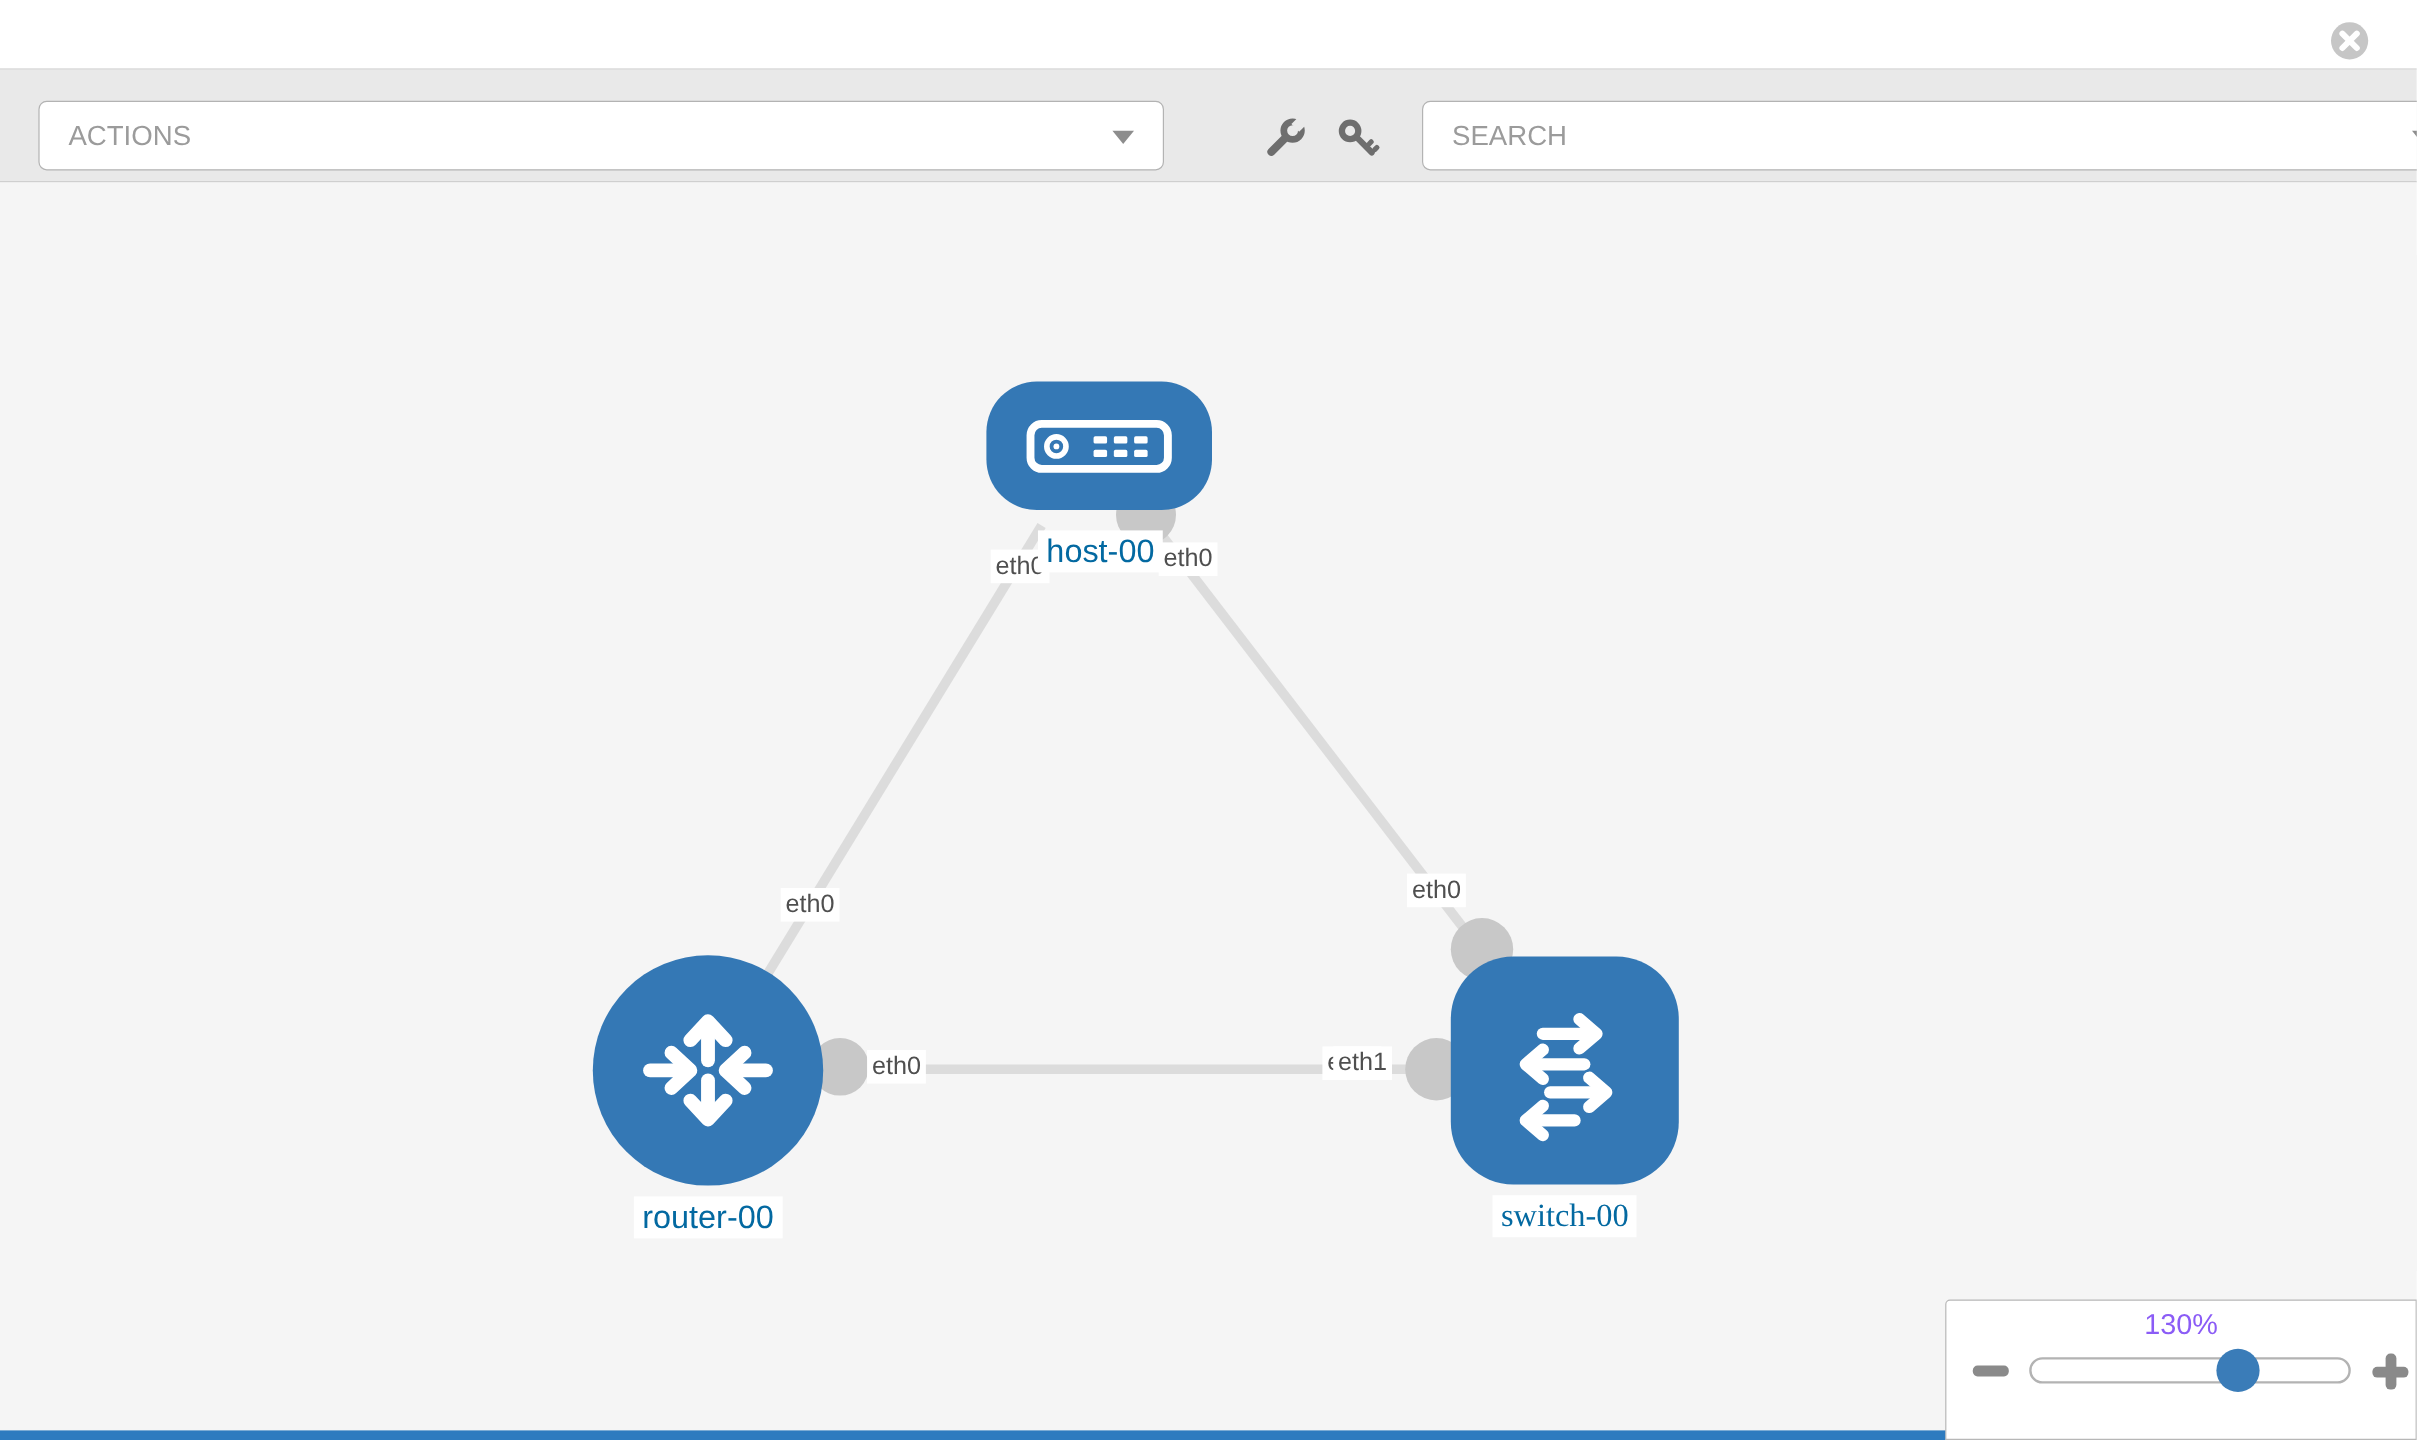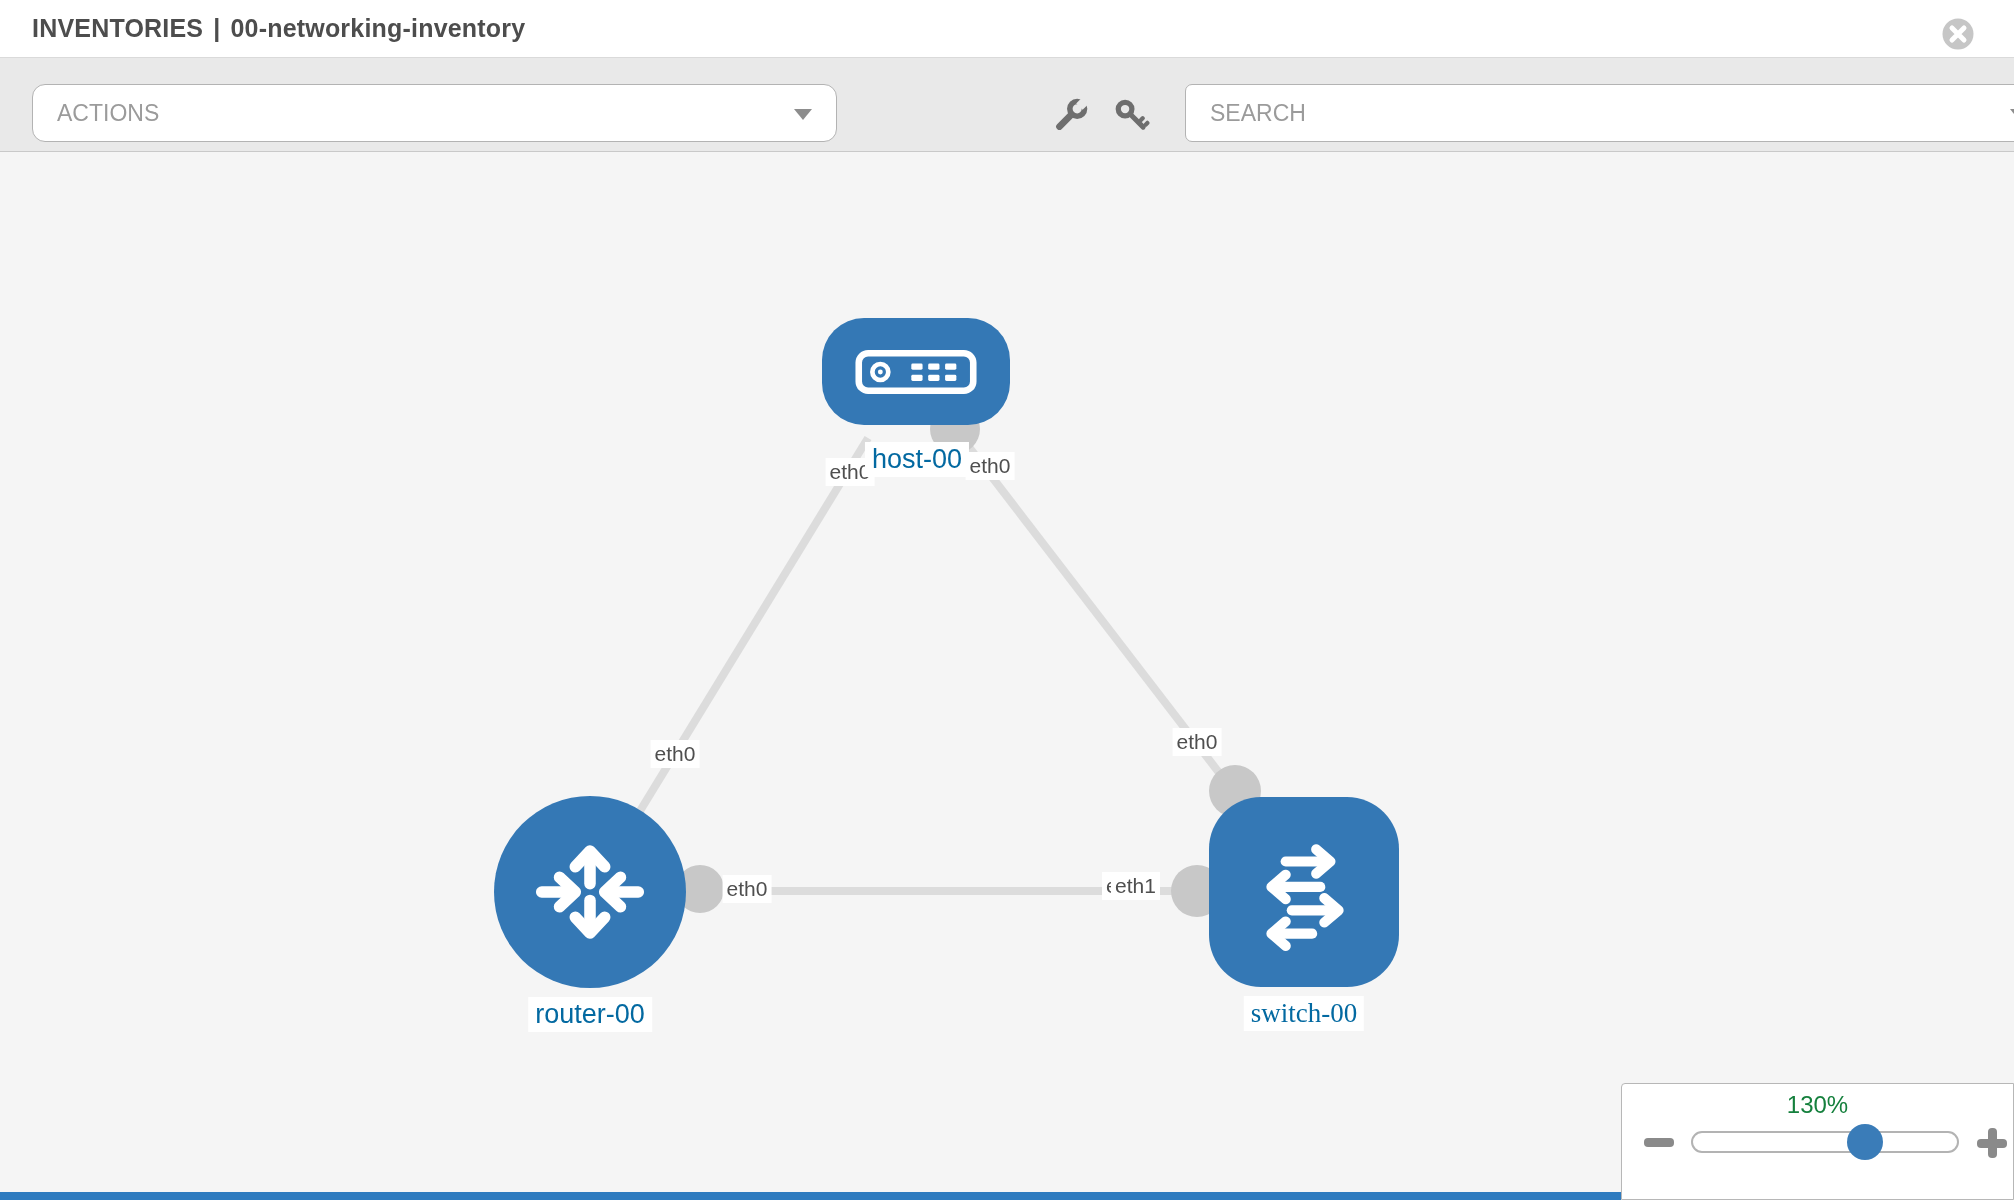--- a/index.html
+++ b/index.html
@@ -8,21 +8,21 @@
 
   
   .header { position:absolute; left:0; top:0; width:2014px; height:57px; background:#fff; }
   .page-title { position:absolute; left:32px; top:0; line-height:57px; font-size:25px; font-weight:700; color:#4d4d4d; letter-spacing:.2px; }
   .page-title .sep { margin:0 10px; font-weight:700; color:#4d4d4d; }
   .close-btn { position:absolute; left:1940px; top:16px; width:36px; height:36px; cursor:pointer; }
 
   
   .toolbar { position:absolute; left:0; top:57px; width:2014px; height:95px; background:#e9e9e9; border-top:1px solid #dadada; border-bottom:1px solid #c9c9c9; }
   .combo { position:absolute; top:26px; height:58px; background:#fff; border:1px solid #b3b3b3; border-radius:7px; color:#9b9b9b; font-size:23px; line-height:56px; padding-left:24px; cursor:pointer; }
-  .combo-actions { left:32px; width:805px;border-radius:13px; }
+  .combo-actions { left:32px; width:938px; }
   .combo-search { left:1185px; width:868px; }
   .caret { position:absolute; right:24px; top:24px; width:0; height:0; border-left:9px solid transparent; border-right:9px solid transparent; border-top:11px solid #8d8d8d; }
   .icon-btn { position:absolute; top:36px; width:46px; height:46px; display:flex; align-items:center; justify-content:center; cursor:pointer; }
   .icon-wrench { left:1046px; }
   .icon-key { left:1110px; }
 
   
   .canvas { position:absolute; left:0; top:152px; width:2014px; height:1048px; background:#f5f5f5; }
   .links-layer { position:absolute; left:0; top:0; }
   .node { position:absolute; background:#3478b5; display:flex; align-items:center; justify-content:center; cursor:pointer; }
@@ -43,39 +43,36 @@
   .label-router { left:590px;  top:845px;text-align:right; }
   .label-switch { left:1304px; top:844px;font-family:Liberation Serif, serif; }
 
   .overlap-group { position:absolute; left:1102px; top:720px; width:72px; height:30px; }
   .overlap-group .chip { transform:none; top:0; }
   .overlap-behind { left:0; z-index:1; }
   .overlap-front  { left:9px; z-index:2; }
 
   
   .zoom-panel { position:absolute; left:1621px; top:1083px; width:393px; height:117px; background:#fff; border:1px solid #b7b7b7; border-radius:4px 0 0 0; }
-  .zoom-level { position:absolute; left:0; top:7px; width:100%; text-align:center; font-size:24px; color:#15803d; }
+  .zoom-level { position:absolute; left:0; top:7px; width:100%; text-align:center; font-size:24px; color:#8b5cf6; }
   .zoom-minus { position:absolute; left:22px; top:54px; width:30px; height:9px; background:#8a8a8a; border-radius:4px; cursor:pointer; }
   .zoom-track { position:absolute; left:69px; top:47px; width:268px; height:22px; background:#fff; border:2px solid #b3b3b3; border-radius:12px; cursor:pointer; }
   .zoom-handle { position:absolute; left:154px; top:-9px; width:36px; height:36px; border-radius:50%; background:#3a7cb8; cursor:pointer; }
   .zoom-plus { position:absolute; left:355px; top:44px; width:30px; height:30px; cursor:pointer; }
   .zoom-plus::before { content:""; position:absolute; left:0; top:11px; width:30px; height:9px; background:#8a8a8a; border-radius:4px; }
   .zoom-plus::after  { content:""; position:absolute; left:11px; top:0; width:9px; height:30px; background:#8a8a8a; border-radius:4px; }
 
   .bottom-bar { position:absolute; left:0; top:1192px; width:1621px; height:8px; background:#2e7bbf; }
 </style>
 </head>
 <body>
 
 <div class="app">
 
   <div class="header">
-    <div class="page-title">
-      <span>INVENTORIES</span><span class="sep">|</span><span>00-networking-inventory</span>
-    </div>
     <div class="close-btn">
       <svg width="36" height="36" viewBox="0 0 36 36">
         <circle cx="18" cy="18" r="15.5" fill="#c6c6c6"></circle>
         <path d="M12 12 L24 24 M24 12 L12 24" stroke="#fff" stroke-width="5" stroke-linecap="round"></path>
       </svg>
     </div>
   </div>
 
   <div class="toolbar">
     <div class="combo combo-actions">

